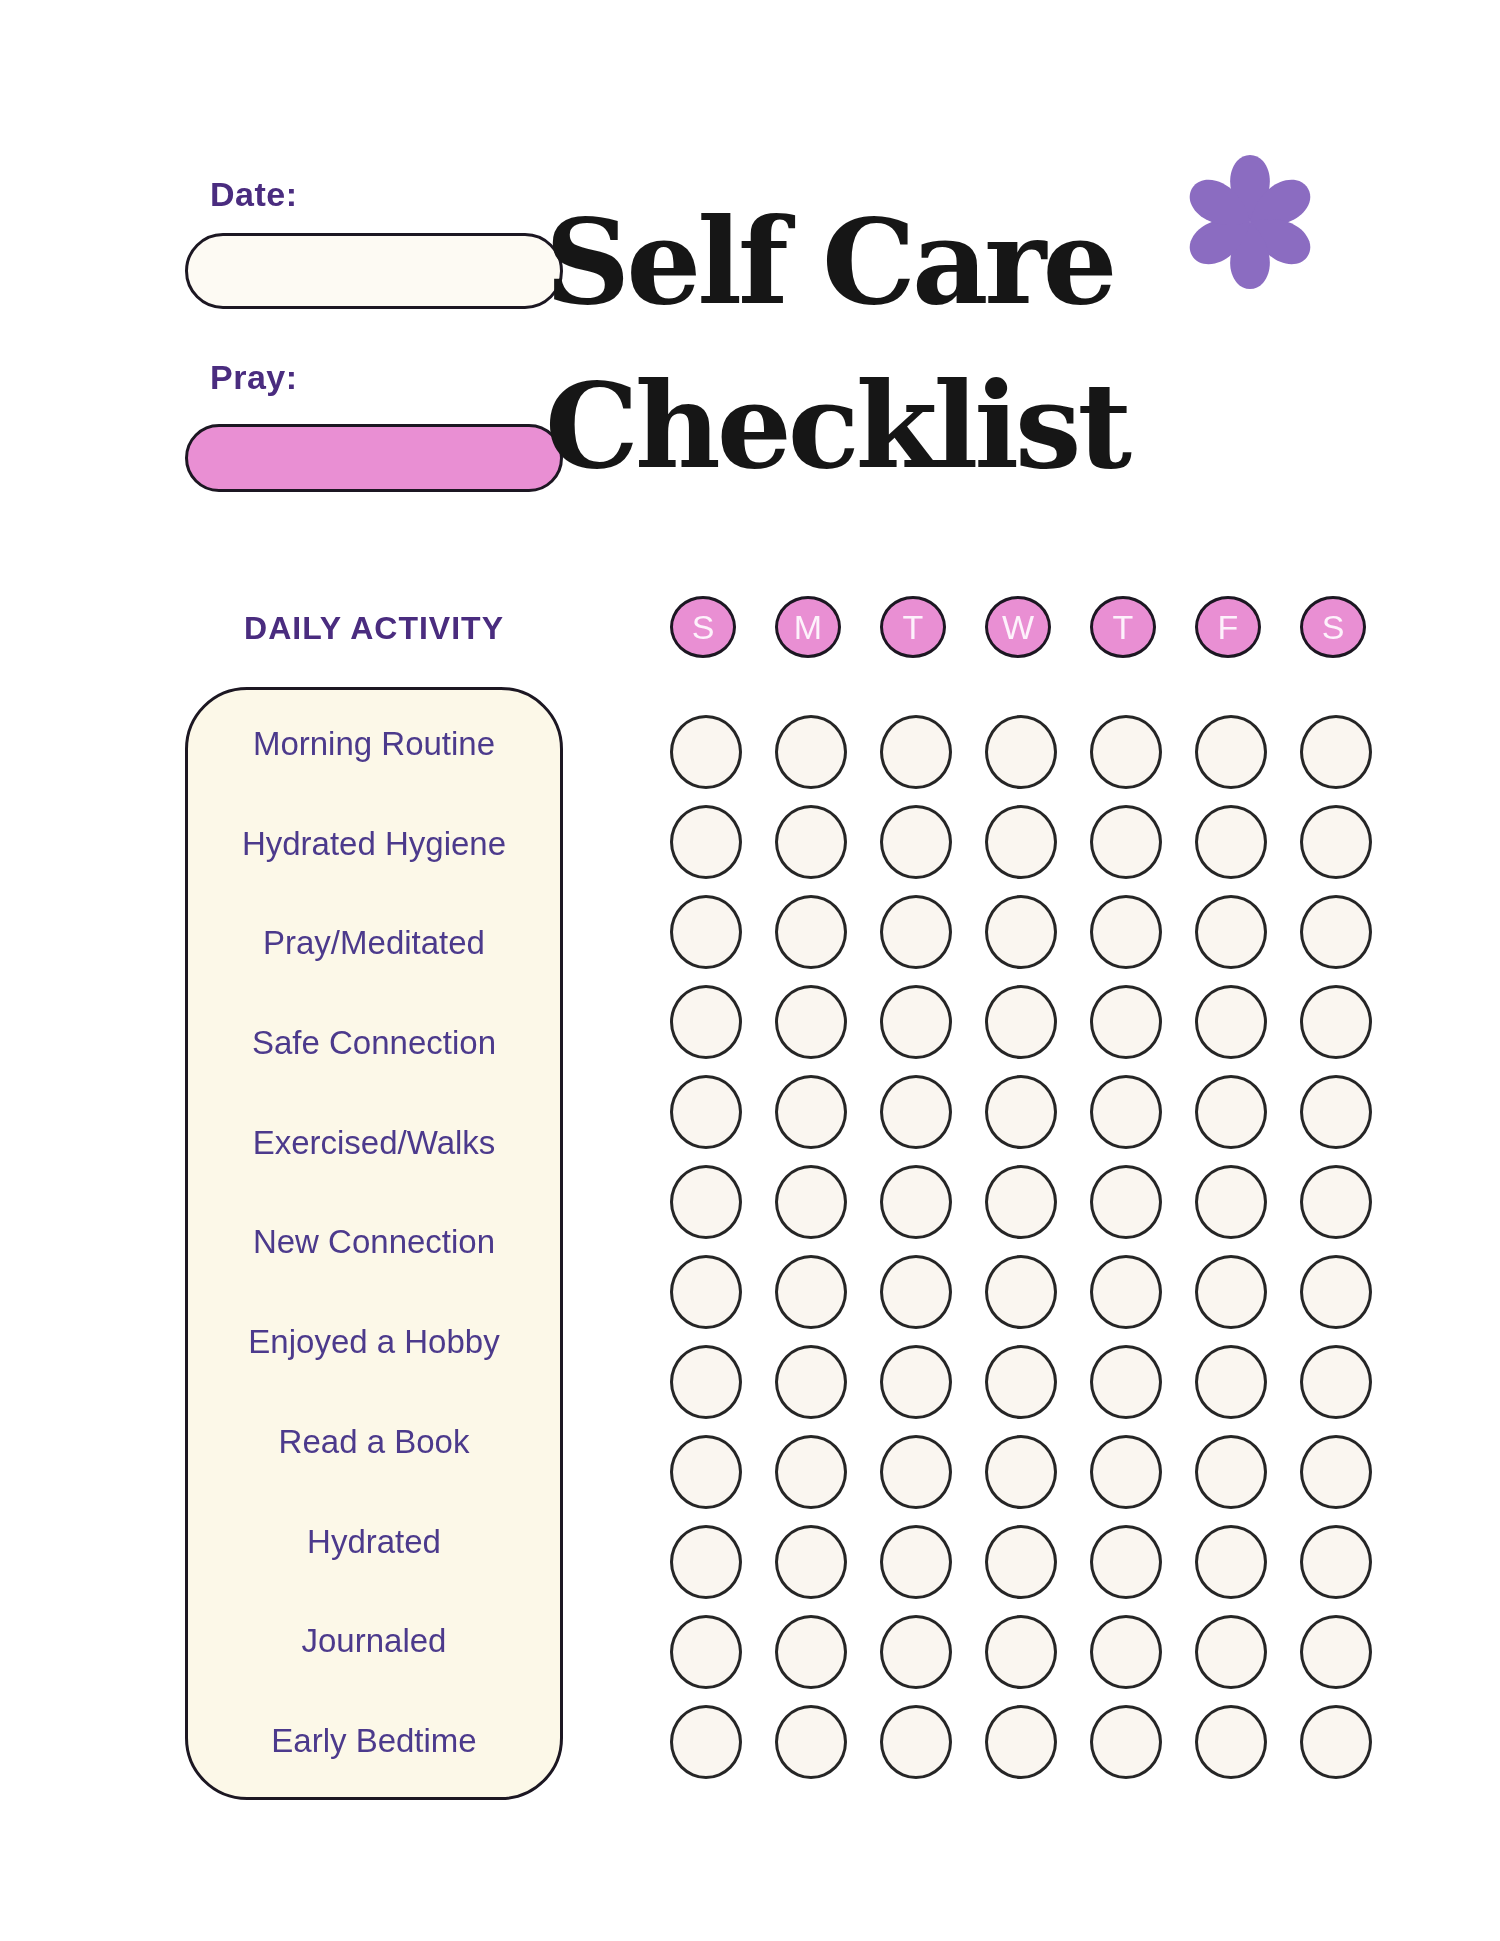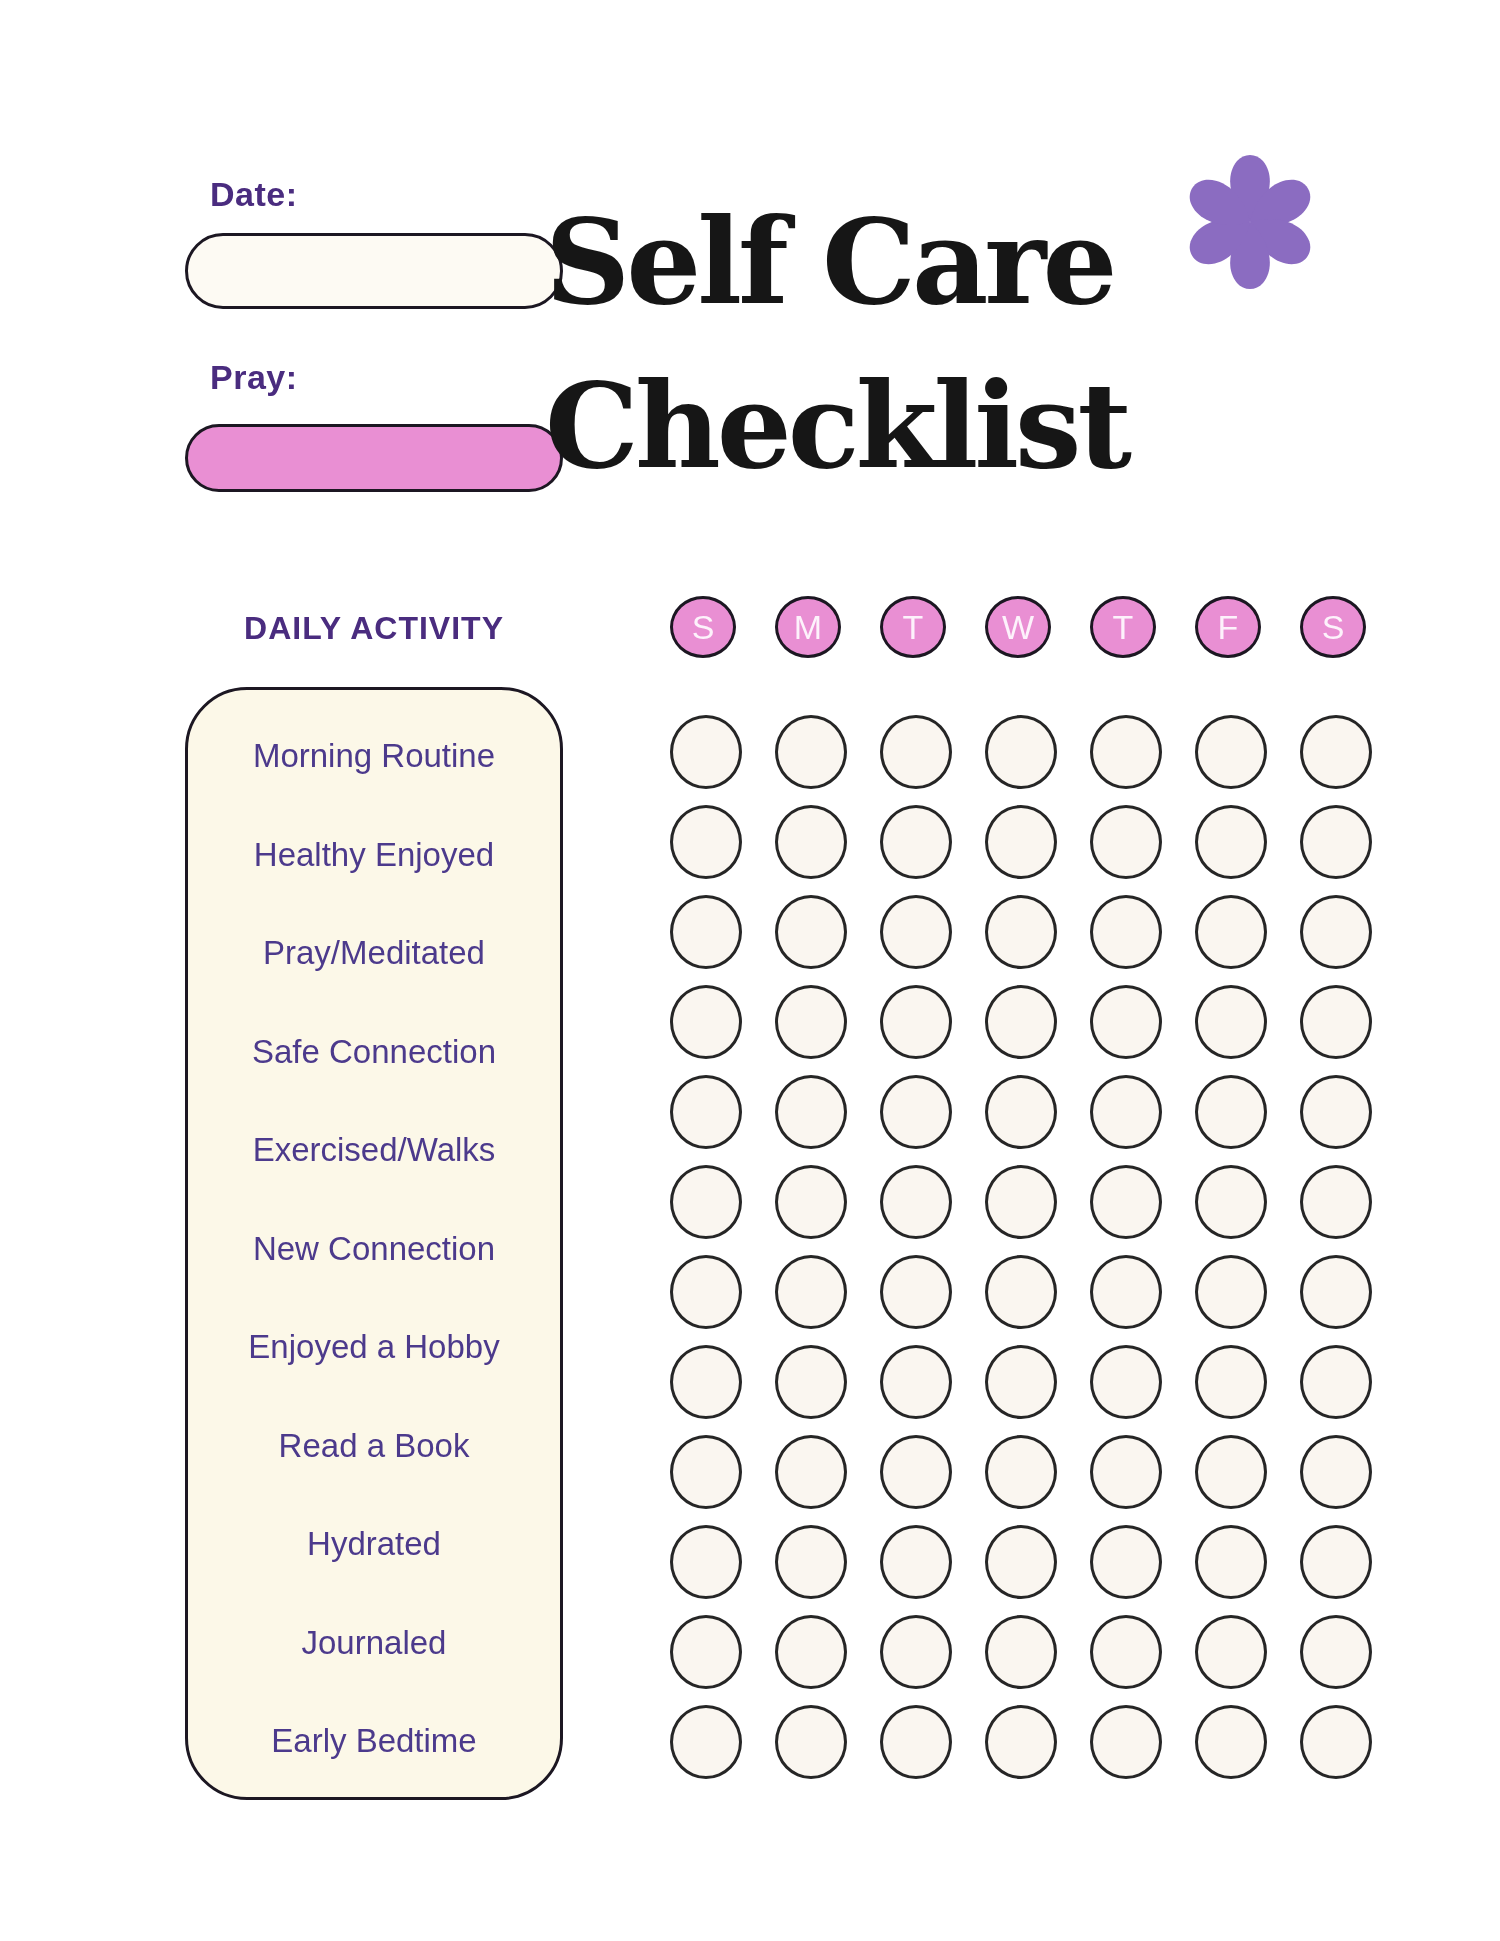--- a/index.html
+++ b/index.html
@@ -36,21 +36,21 @@
     position:absolute; left:185px; top:610px; width:378px; text-align:center;
     font-size:32px; font-weight:bold; letter-spacing:1px;
     color:var(--deep_purple,#4a2c7f);
   }
 
   .activity-panel {
     position:absolute; left:185px; top:687px; width:378px; height:1113px;
     box-sizing:border-box; border:3px solid var(--line_dark,#1c1722);
     border-radius:62px; background:var(--cream,#fcf8e8);
     display:flex; flex-direction:column; justify-content:space-between;
-    align-items:center; padding:44px 20px 34px 20px;
+    align-items:center; padding:32px 20px 34px 20px;
   }
   .activity-item {
     font-size:33px; line-height:44px; text-align:center; max-width:292px;
     color:var(--item_purple,#4c3a8c);
   }
 
   .day-row { position:absolute; left:670px; top:596px; display:flex; gap:39px; }
   .day-circle {
     width:66px; height:62px; border-radius:50%; box-sizing:border-box;
     background:var(--pink,#e98fd3); border:3px solid var(--line_dark,#1c1722);
@@ -92,21 +92,21 @@
         <path d="M0 0 C -18 -16, -27 -44, -13 -61 C -6 -69, 6 -69, 13 -61 C 27 -44, 18 -16, 0 0 Z" transform="rotate(180)"></path>
         <path d="M0 0 C -18 -16, -27 -44, -13 -61 C -6 -69, 6 -69, 13 -61 C 27 -44, 18 -16, 0 0 Z" transform="rotate(240)"></path>
         <path d="M0 0 C -18 -16, -27 -44, -13 -61 C -6 -69, 6 -69, 13 -61 C 27 -44, 18 -16, 0 0 Z" transform="rotate(300)"></path>
       </g>
   </svg>
 
   <div class="daily-header">DAILY ACTIVITY</div>
 
   <div class="activity-panel">
       <div class="activity-item">Morning Routine</div>
-      <div class="activity-item">Healthy Enjoyed</div>
+      <div class="activity-item">Hydrated Hygiene</div>
       <div class="activity-item">Pray/Meditated</div>
       <div class="activity-item">Safe Connection</div>
       <div class="activity-item">Exercised/Walks</div>
       <div class="activity-item">New Connection</div>
       <div class="activity-item">Enjoyed a Hobby</div>
       <div class="activity-item">Read a Book</div>
       <div class="activity-item">Hydrated</div>
       <div class="activity-item">Journaled</div>
       <div class="activity-item">Early Bedtime</div>
     </div>

